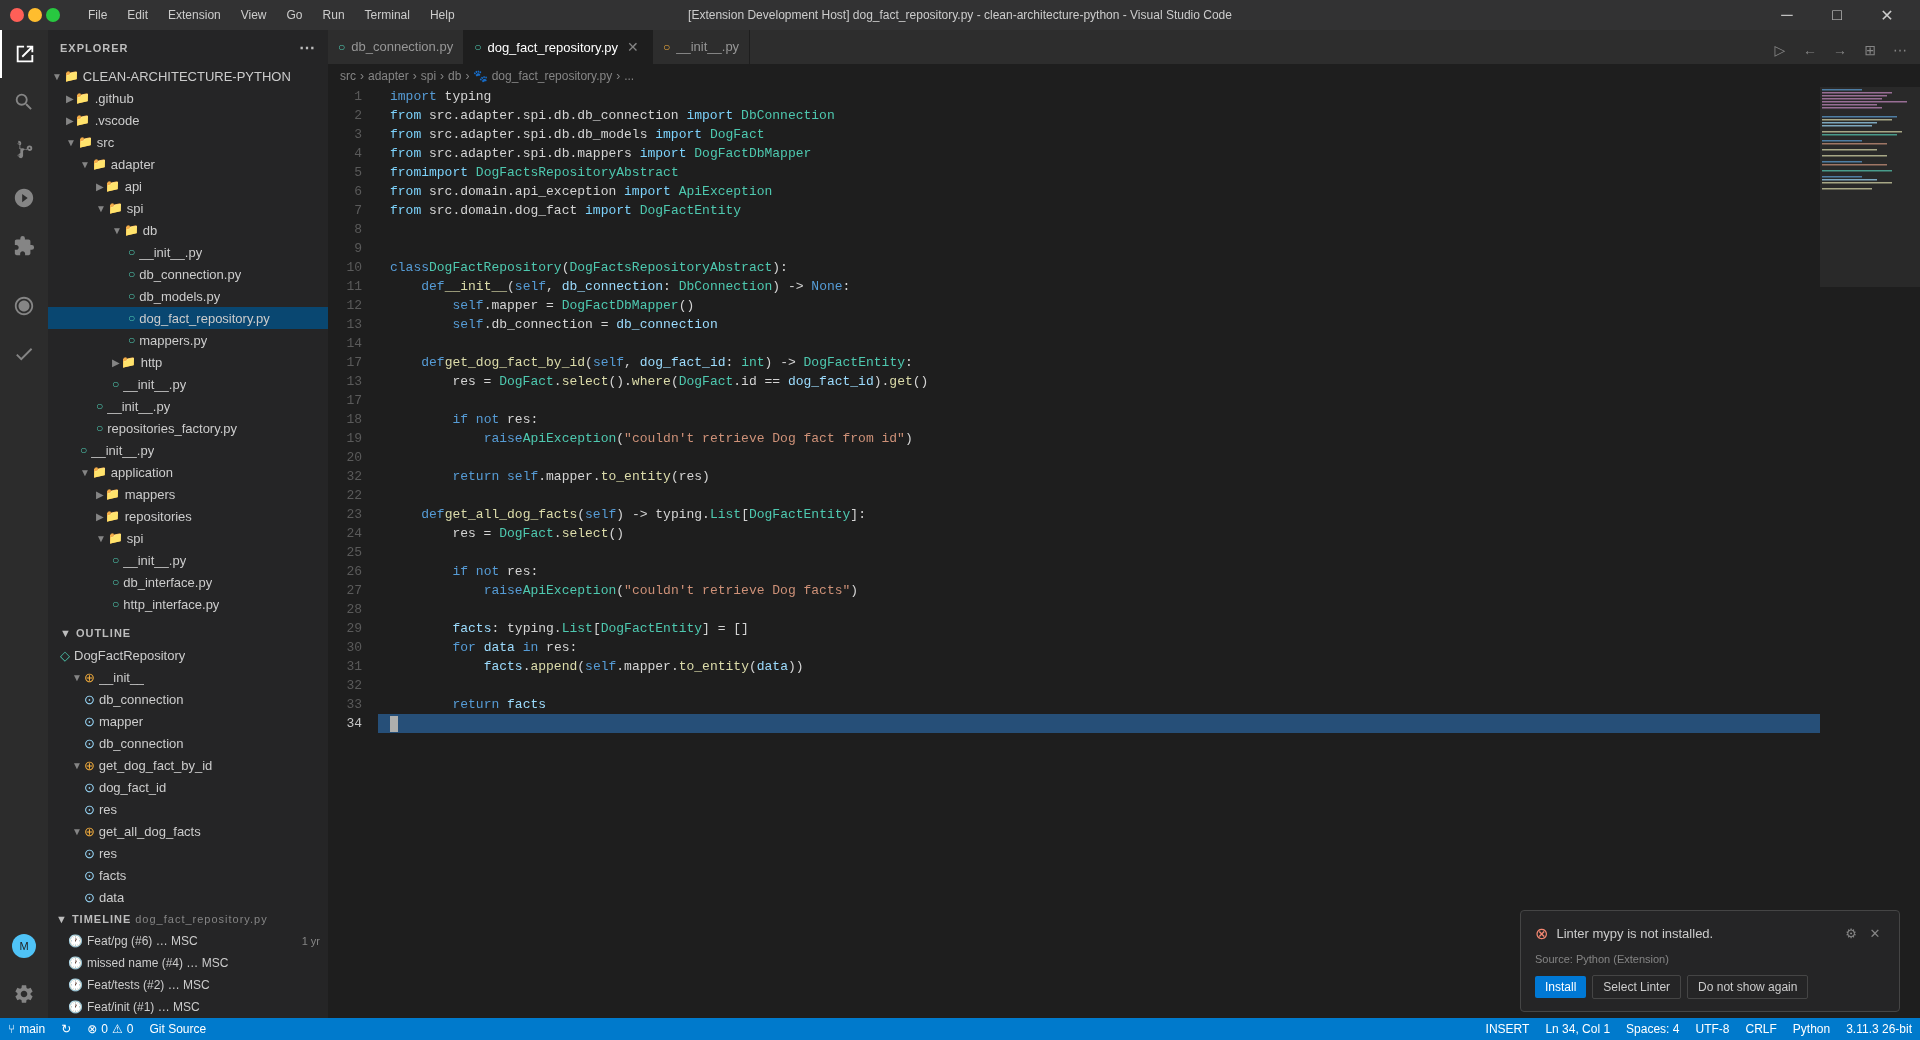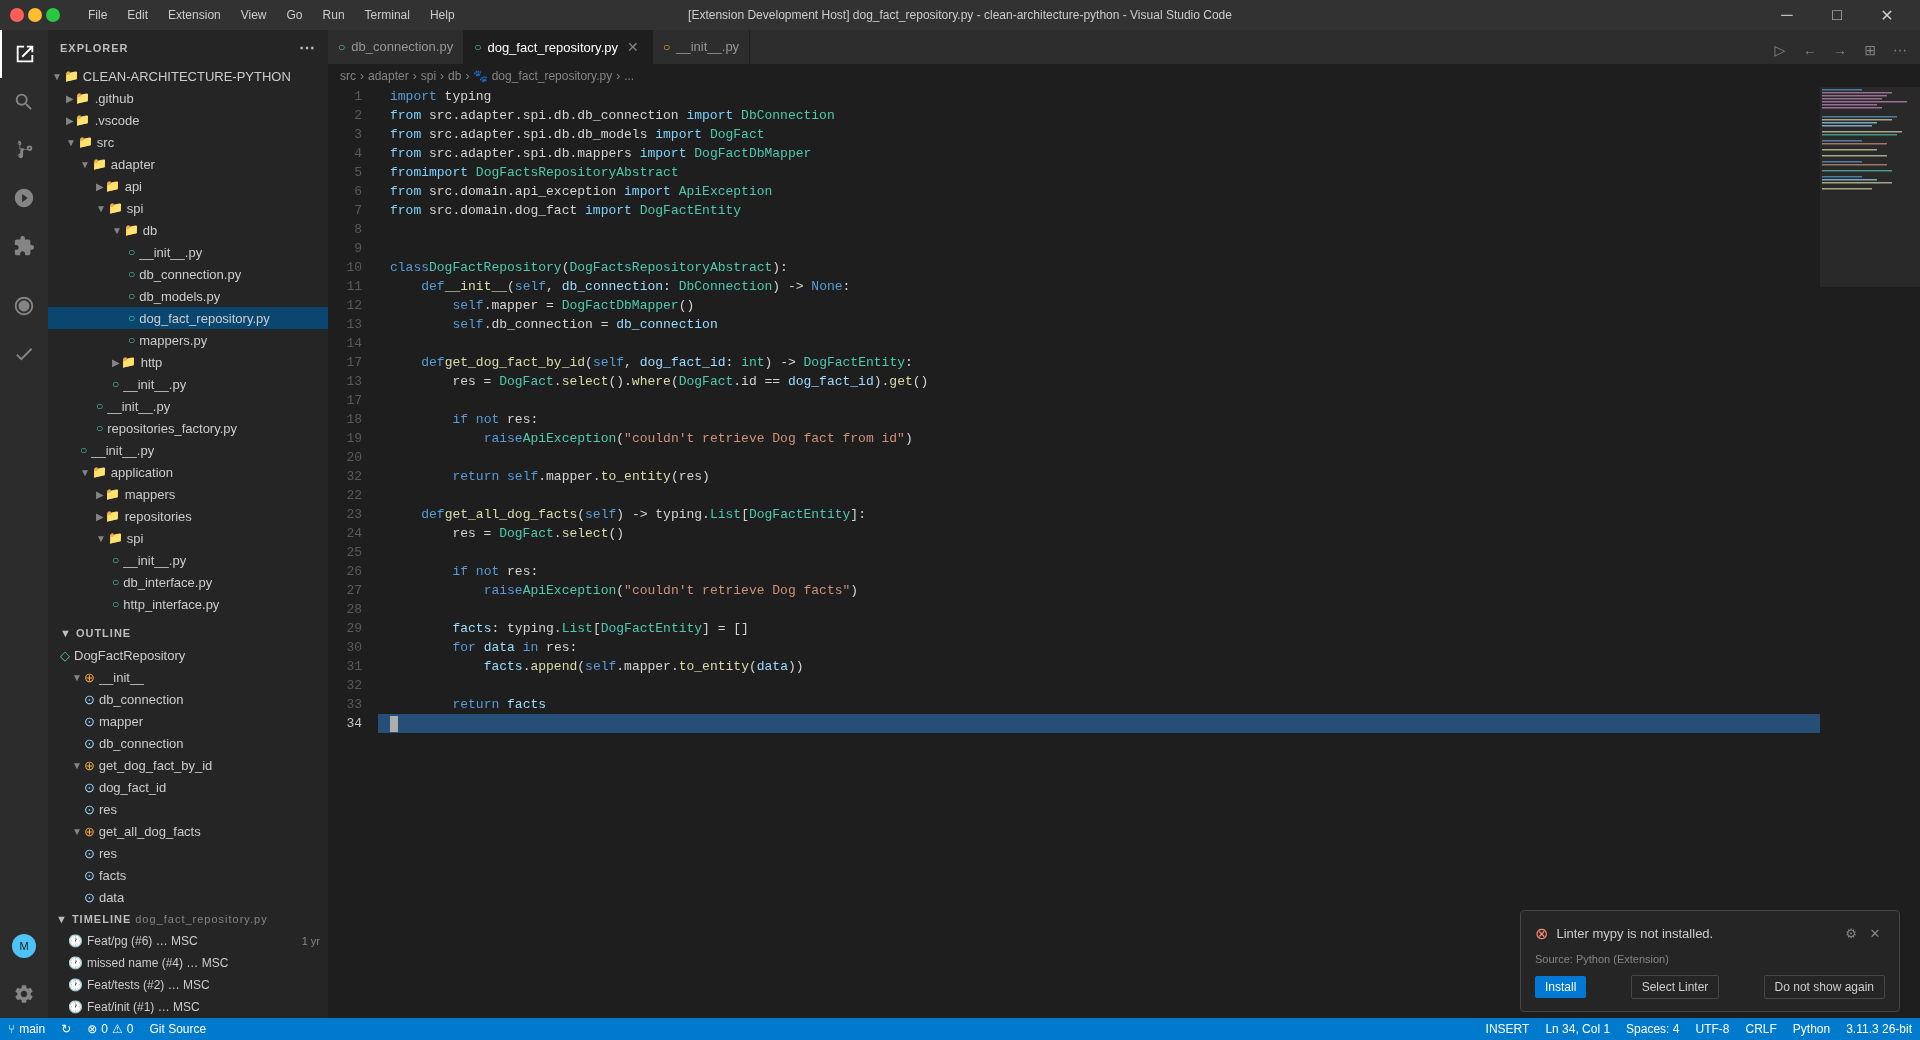--- a/index.html
+++ b/index.html
@@ -401,21 +401,21 @@
       align-items: center;
       gap: 8px;
       font-size: 13px;
       color: #cccccc;
     }
     #notification-message .error-icon { color: #f48771; font-size: 16px; }
     #notification-buttons {
       display: flex;
       align-items: center;
       gap: 6px;
-      justify-content: space-between;
+      justify-content: flex-start;
     }
     .notif-btn {
       padding: 4px 10px;
       border: none;
       border-radius: 2px;
       cursor: pointer;
       font-size: 12px;
     }
     .notif-btn.primary { background: #0078d4; color: #ffffff; }
     .notif-btn.secondary { background: transparent; color: #cccccc; border: 1px solid #454545; }

